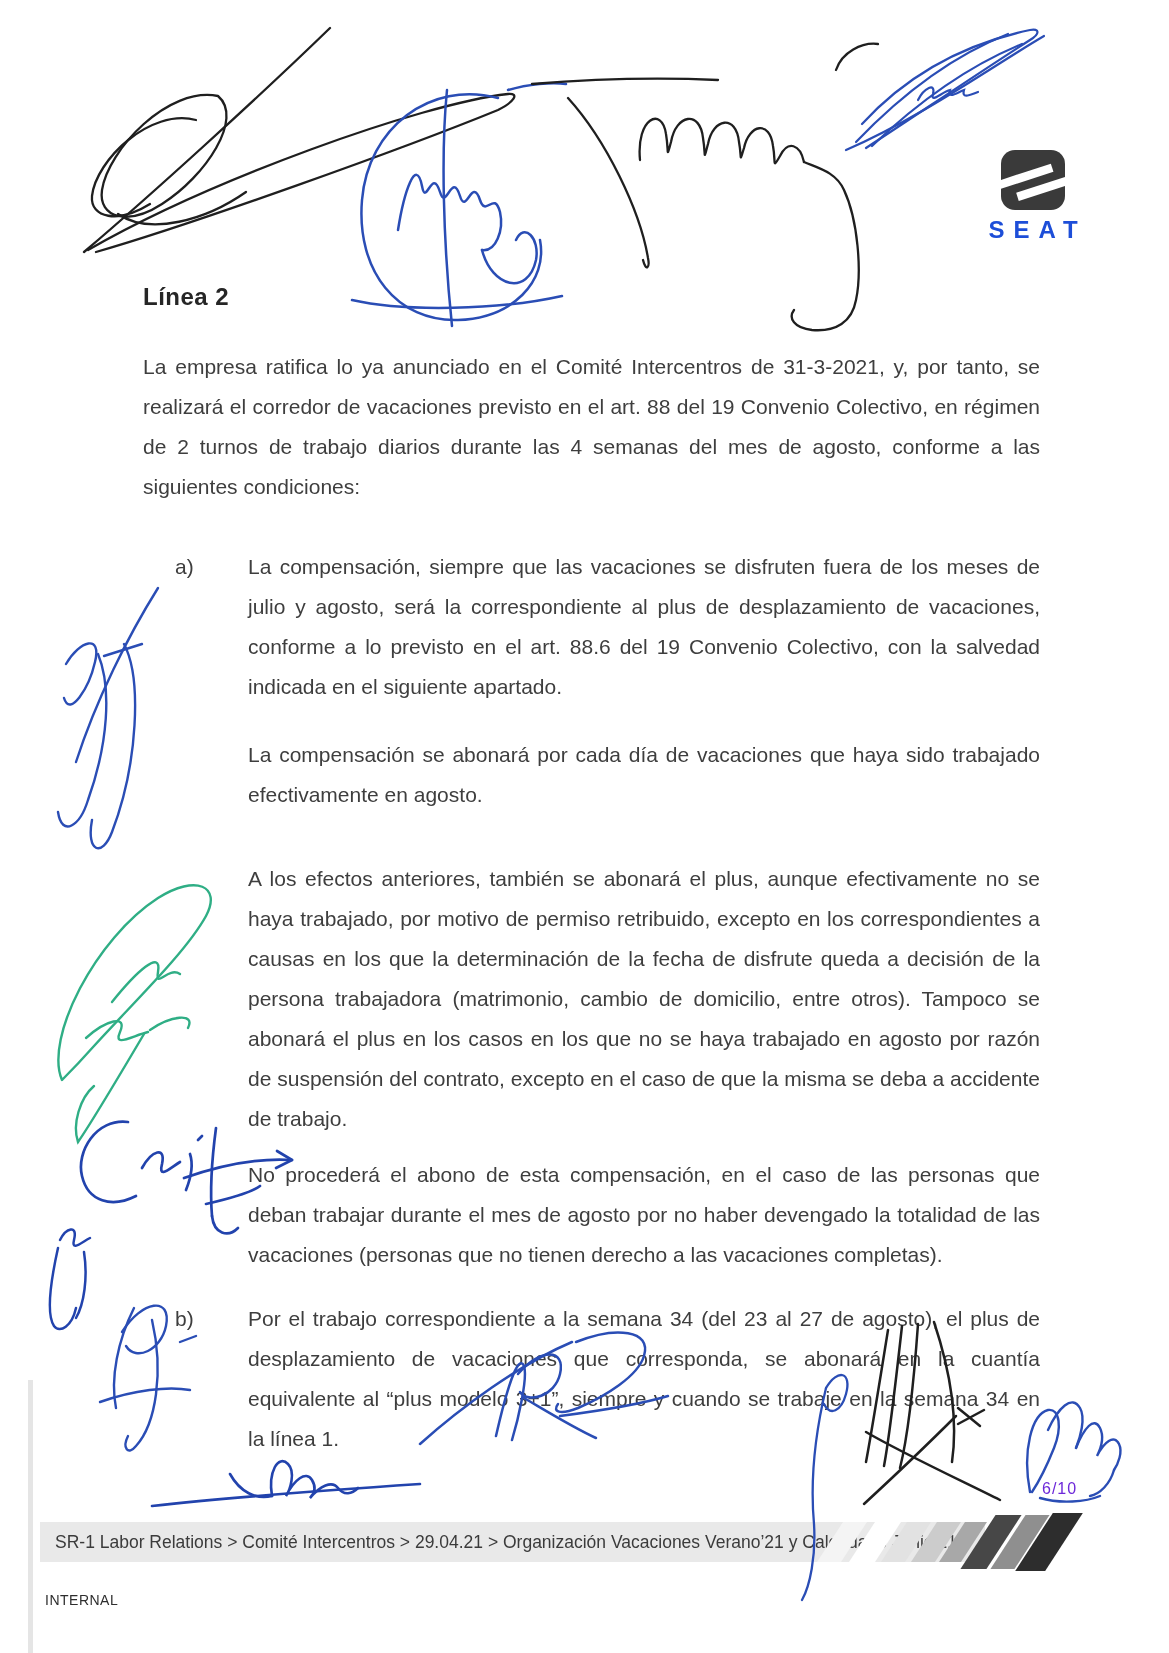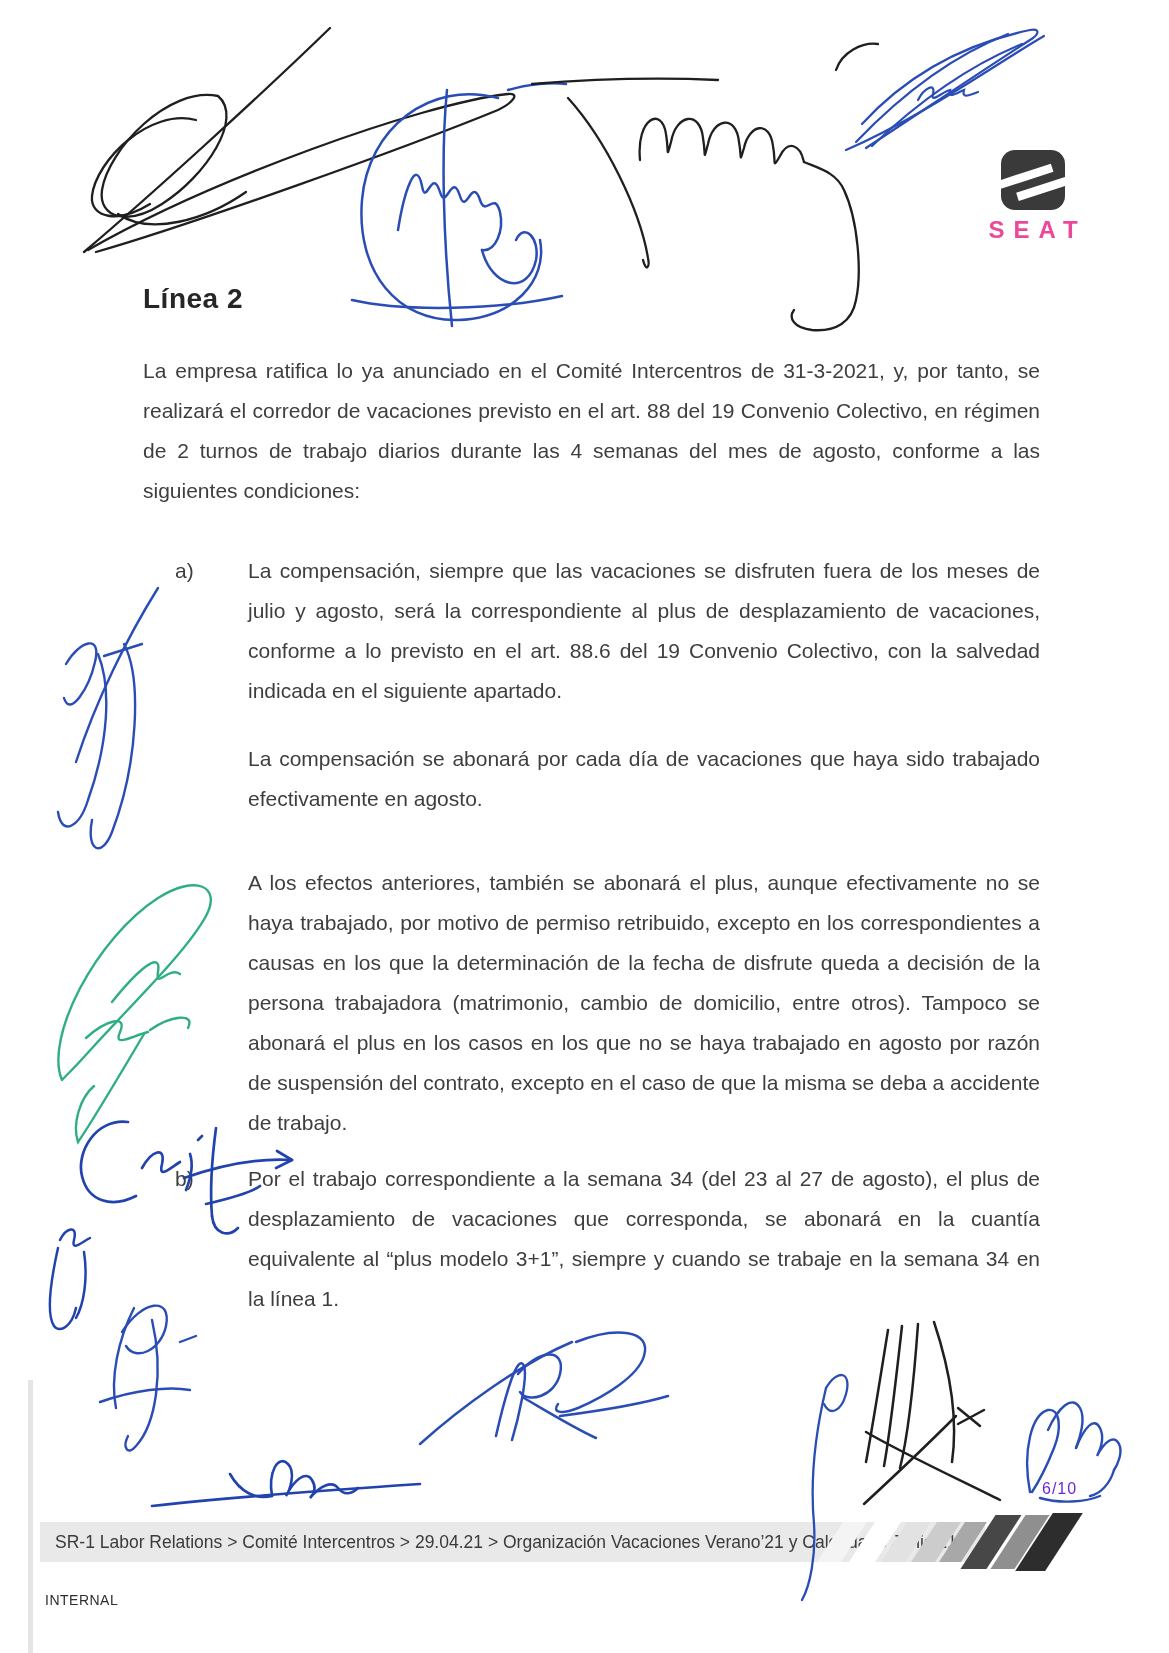--- a/index.html
+++ b/index.html
@@ -5,27 +5,27 @@
   html,body{margin:0;padding:0;background:#9a9a9a;}
   .page{
     position:relative;width:1169px;height:1653px;background:#ffffff;
     margin:0 auto;overflow:hidden;
     font-family:"Liberation Sans",sans-serif;color:#3e3e3e;
   }
   
   .brand{position:absolute;left:973px;top:150px;width:120px;text-align:center;}
   .logo-s{display:block;margin:0 auto;}
   .wordmark{
-    margin-top:6px;font-size:24px;font-weight:700;color:#ec4899;
+    margin-top:6px;font-size:24px;font-weight:700;color:#1d4ed8;
     letter-spacing:9px;text-indent:9px;white-space:nowrap;
   }
   
   .content{position:absolute;left:143px;top:283px;width:897px;}
   .content h1{
-    margin:0 0 36px 0;font-size:28px;font-weight:700;color:#262626;letter-spacing:.5px;
+    margin:0 0 36px 0;font-size:24px;font-weight:700;color:#262626;letter-spacing:.5px;
   }
   .content p{
     margin:0;font-size:21px;line-height:40px;text-align:justify;color:#3e3e3e;
   }
   p.intro{margin-bottom:40px;}
   .item{display:flex;align-items:flex-start;}
   .item .marker{
     width:37px;margin-left:32px;flex:0 0 37px;
     font-size:21px;line-height:40px;color:#3e3e3e;
   }
@@ -96,20 +96,21 @@
   <div class="content">
     <h1>Línea 2</h1>
     <p class="intro">La empresa ratifica lo ya anunciado en el Comité Intercentros de 31-3-2021, y, por tanto, se realizará el corredor de vacaciones previsto en el art. 88 del 19 Convenio Colectivo, en régimen de 2 turnos de trabajo diarios durante las 4 semanas del mes de agosto, conforme a las siguientes condiciones:</p>
 
     <div class="item item-a">
       <div class="marker">a)</div>
       <div class="item-body">
         <p class="p1">La compensación, siempre que las vacaciones se disfruten fuera de los meses de julio y agosto, será la correspondiente al plus de desplazamiento de vacaciones, conforme a lo previsto en el art. 88.6 del 19 Convenio Colectivo, con la salvedad indicada en el siguiente apartado.</p>
         <p class="p2">La compensación se abonará por cada día de vacaciones que haya sido trabajado efectivamente en agosto.</p>
         <p class="p3">A los efectos anteriores, también se abonará el plus, aunque efectivamente no se haya trabajado, por motivo de permiso retribuido, excepto en los correspondientes a causas en los que la determinación de la fecha de disfrute queda a decisión de la persona trabajadora (matrimonio, cambio de domicilio, entre otros). Tampoco se abonará el plus en los casos en los que no se haya trabajado en agosto por razón de suspensión del contrato, excepto en el caso de que la misma se deba a accidente de trabajo.</p>
+        <p class="p4">No procederá el abono de esta compensación, en el caso de las personas que deban trabajar durante el mes de agosto por no haber devengado la totalidad de las vacaciones (personas que no tienen derecho a las vacaciones completas).</p>
       </div>
     </div>
 
     <div class="item item-b">
       <div class="marker">b)</div>
       <div class="item-body">
         <p>Por el trabajo correspondiente a la semana 34 (del 23 al 27 de agosto), el plus de desplazamiento de vacaciones que corresponda, se abonará en la cuantía equivalente al “plus modelo 3+1”, siempre y cuando se trabaje en la semana 34 en la línea 1.</p>
       </div>
     </div>
   </div>

